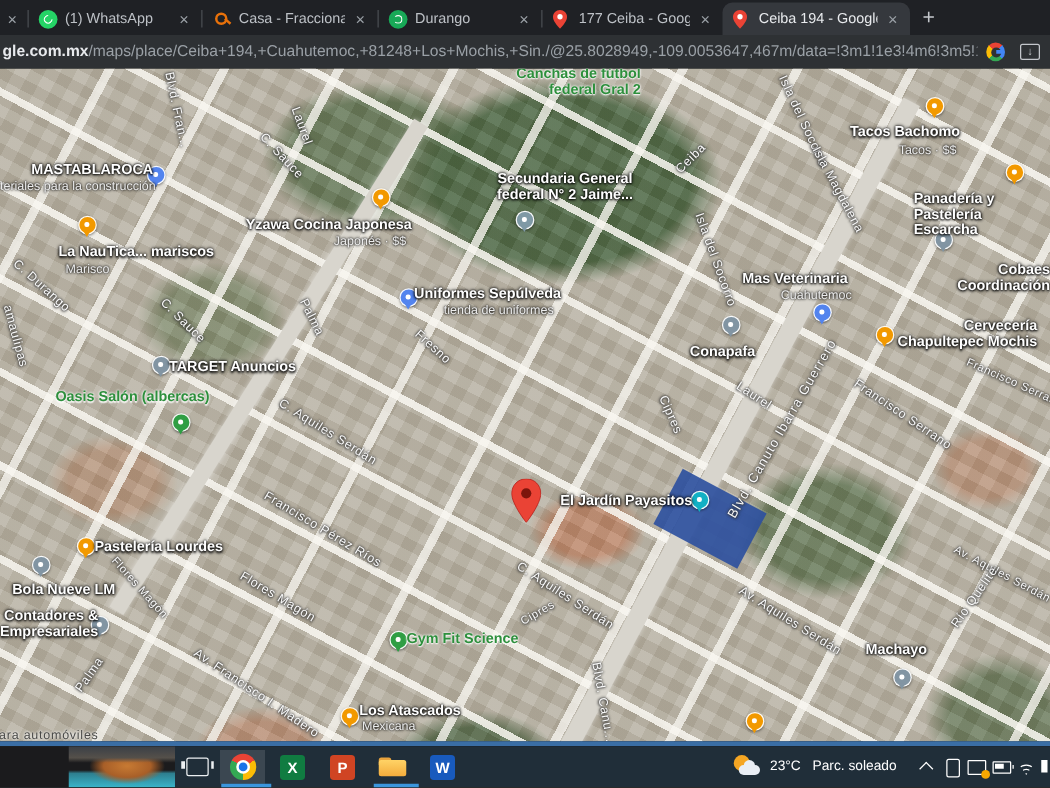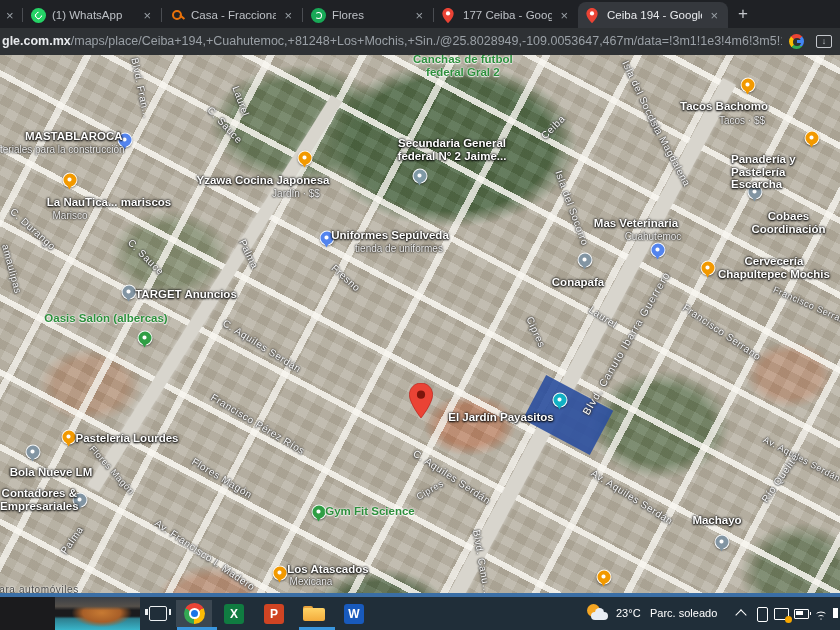--- a/index.html
+++ b/index.html
@@ -57,21 +57,21 @@
   .bluebldg{position:absolute;left:530px;top:335px;width:76px;height:50px;background:#2b4f9e;transform:rotate(28deg);opacity:.9;}
 
   .street{position:absolute;color:#fbfbfb;font-size:10px;letter-spacing:.6px;white-space:nowrap;
     text-shadow:0 0 2px rgba(55,55,55,.95),0 0 2px rgba(55,55,55,.9),0 1px 2px rgba(55,55,55,.8);}
   .street.big{font-size:10.5px;letter-spacing:1px;}
   .street.sm{font-size:9px;}
   .street.dark{color:#4a4a48;text-shadow:0 0 2px rgba(255,255,255,.9),0 0 2px rgba(255,255,255,.9);}
 
   .poi-name{position:absolute;color:#fff;font-size:11.5px;font-weight:700;white-space:pre-line;text-align:center;
     transform:translateX(-50%);text-shadow:0 0 2px rgba(0,0,0,.95),0 0 3px rgba(0,0,0,.85),0 1px 2px rgba(0,0,0,.9);line-height:12.5px;}
-  .poi-name.leftal{transform:none;text-align:center;}
+  .poi-name.leftal{transform:none;text-align:right;}
   .poi-name.rightal{text-align:left;}
   .poi-sub{position:absolute;color:#ededed;font-size:10px;font-weight:400;white-space:nowrap;transform:translateX(-50%);
     text-shadow:0 0 2px rgba(0,0,0,.9),0 0 2px rgba(0,0,0,.85);}
   .poi-sub.leftal{transform:none;}
   .poi-name.green,.poi-sub.green{color:#2d8f3c;text-shadow:0 0 2px rgba(255,255,255,.95),0 0 2px rgba(255,255,255,.9),0 1px 1px rgba(255,255,255,.8);}
 
   .mpin{position:absolute;width:13px;height:13px;border-radius:50%;transform:translate(-50%,-50%);
     background:var(--c);border:1px solid rgba(255,255,255,.95);box-shadow:0 1px 2px rgba(0,0,0,.45);}
   .mpin::before{content:"";position:absolute;left:4px;top:4px;width:3.5px;height:3.5px;border-radius:50%;background:#fff;}
   .mpin::after{content:"";position:absolute;left:2.5px;top:11px;border-left:3.5px solid transparent;border-right:3.5px solid transparent;border-top:5px solid var(--c);}
@@ -142,21 +142,21 @@
     </div>
     <div class="tabsep"></div>
     <div class="tab" style="width:124px;">
       <span class="fav fav-key"></span>
       <span class="title">Casa - Fraccionamient</span>
       <span class="close">×</span>
     </div>
     <div class="tabsep"></div>
     <div class="tab" style="width:114px;">
       <span class="fav fav-proppit"></span>
-      <span class="title">Flores</span>
+      <span class="title">Durango</span>
       <span class="close">×</span>
     </div>
     <div class="tabsep"></div>
     <div class="tab" style="width:128px;">
       <span class="fav fav-maps">
           <svg width="12" height="15" viewBox="0 0 24 32">
             <path d="M12 0C5.4 0 0 5.4 0 12c0 8.4 12 20 12 20s12-11.6 12-20C24 5.4 18.6 0 12 0z" fill="#ea4335"></path>
             <circle cx="12" cy="11.5" r="4.5" fill="#fff"></circle>
           </svg>
         </span>
@@ -243,40 +243,40 @@
     <span class="redpin"><svg width="24" height="35" viewBox="0 0 24 36">
           <path d="M12 0C5.4 0 0 5.4 0 12c0 9 12 24 12 24s12-15 12-24C24 5.4 18.6 0 12 0z" fill="#ea4335" stroke="#b31412" stroke-width="0.6"></path>
           <circle cx="12" cy="12" r="4.2" fill="#7c150c"></circle>
         </svg></span>
 
     <span class="poi-name leftal" style="left:25px;top:75px;">MASTABLAROCA</span>
     <span class="poi-sub leftal" style="left:0px;top:89px;">teriales para la construcción</span>
     <span class="poi-name" style="left:109px;top:141px;">La NauTica... mariscos</span>
     <span class="poi-sub" style="left:70px;top:155px;">Marisco</span>
     <span class="poi-name" style="left:263px;top:119px;">Yzawa Cocina Japonesa</span>
-    <span class="poi-sub" style="left:296px;top:133px;">Jardín · $$</span>
+    <span class="poi-sub" style="left:296px;top:133px;">Japonés · $$</span>
     <span class="poi-name" style="left:390px;top:174px;">Uniformes Sepúlveda</span>
     <span class="poi-sub" style="left:377px;top:188px;padding-left:44px;">tienda de uniformes</span>
     <span class="poi-name" style="left:452px;top:82px;">Secundaria General
 federal N° 2 Jaime...</span>
     <span class="poi-name green leftal" style="left:413px;top:-2px;">Canchas de fútbol
 federal Gral 2</span>
     <span class="poi-name" style="left:724px;top:45px;">Tacos Bachomo</span>
     <span class="poi-sub" style="left:742px;top:60px;">Tacos · $$</span>
     <span class="poi-name rightal leftal" style="left:731px;top:98px;width:108px;">Panadería y
 Pastelería Escarcha</span>
     <span class="poi-name leftal" style="left:737px;top:155px;">Cobaes Coordinación</span>
     <span class="poi-name" style="left:636px;top:162px;">Mas Veterinaria</span>
     <span class="poi-sub" style="left:653px;top:176px;">Cuahutemoc</span>
     <span class="poi-name leftal" style="left:718px;top:200px;">Cervecería
 Chapultepec Mochis</span>
     <span class="poi-name" style="left:578px;top:221px;">Conapafa</span>
     <span class="poi-name" style="left:186px;top:233px;">TARGET Anuncios</span>
     <span class="poi-name green" style="left:106px;top:257px;">Oasis Salón (albercas)</span>
-    <span class="poi-name" style="left:501px;top:356px;">El Jardín Payasitos</span>
+    <span class="poi-name" style="left:501px;top:340px;">El Jardín Payasitos</span>
     <span class="poi-name" style="left:127px;top:377px;">Pastelería Lourdes</span>
     <span class="poi-name" style="left:51px;top:411px;text-align:right;">Bola Nueve LM</span>
     <span class="poi-name leftal" style="left:0px;top:432px;">Contadores &amp;
 Empresariales</span>
     <span class="poi-name green" style="left:370px;top:450px;">Gym Fit Science</span>
     <span class="poi-name" style="left:328px;top:508px;">Los Atascados</span>
     <span class="poi-sub" style="left:311px;top:521px;">Mexicana</span>
     <span class="poi-name" style="left:717px;top:459px;">Machayo</span>
 
   </div>

